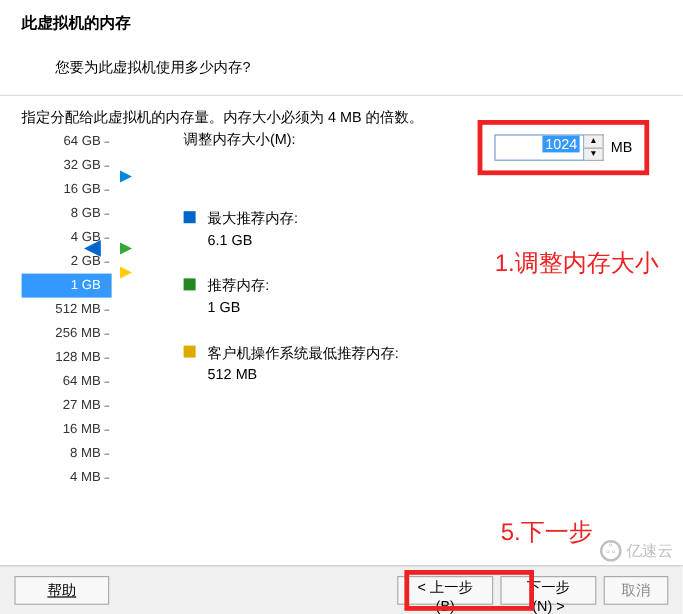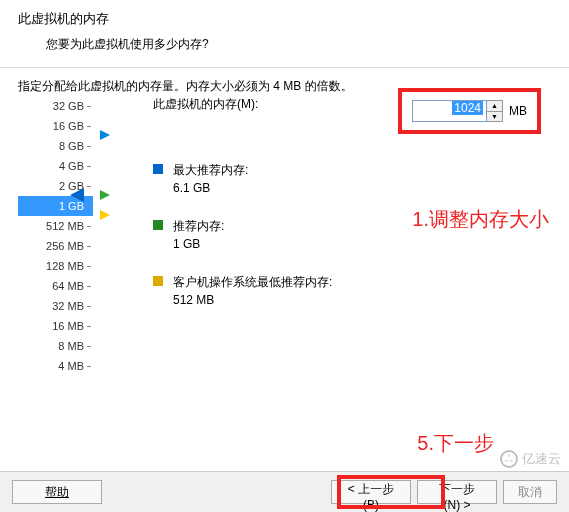--- a/index.html
+++ b/index.html
@@ -7,22 +7,22 @@
   font-family: "Microsoft YaHei", "SimSun", sans-serif;
   font-size: 12px;
   background: #fff;
   color: #000;
   width: 569px;
   height: 512px;
   position: relative;
   overflow: hidden;
 }
 .header { padding: 10px 18px 14px; }
-.header-title { font-weight: normal; font-size: 13px; }
-.header-sub { margin-left: 28px; margin-top: 8px; font-size: 12px; }
+.header-title { font-weight: bold; font-size: 13px; }
+.header-sub { margin-left: 28px; margin-top: 20px; font-size: 12px; }
 .divider { border-top: 1px solid #ddd; }
 .content { padding: 10px 18px; position: relative; height: 380px; }
 .instruction { font-size: 12px; margin-bottom: 1px; }
 .main-area { display: flex; }
 .slider-col { width: 75px; position: relative; height: 300px; }
 .tick-row {
   display: flex;
   align-items: center;
   justify-content: flex-end;
   height: 20px;
@@ -122,21 +122,21 @@
 }
 .btn {
   height: 24px;
   padding: 0 14px;
   background: #f8f8f8;
   border: 1px solid #aaa;
   font-size: 12px;
   cursor: pointer;
   font-family: inherit;
 }
-.btn.help { margin-right: auto; width: 90px; text-decoration: underline; }
+.btn.help { margin-right: auto; width: 79px; text-decoration: underline; }
 .btn.back { width: 80px; }
 .btn.next { width: 80px; }
 .btn.cancel { width: 54px; color: #888; }
 .next-highlight {
   position: absolute;
   bottom: 3px;
   left: 337px;
   width: 108px;
   height: 34px;
   border: 4px solid #ee2222;
@@ -165,20 +165,24 @@
   <div class="header-sub">您要为此虚拟机使用多少内存?</div>
 </div>
 <div class="divider"></div>
 
 <div class="content">
   <div class="instruction">指定分配给此虚拟机的内存量。内存大小必须为 4 MB 的倍数。</div>
 
   <div class="main-area">
     <div class="slider-col" id="slider-col">
         <div class="tick-row">
+          <span>64 GB</span>
+          <span class="tmark"></span>
+        </div>
+        <div class="tick-row">
           <span>32 GB</span>
           <span class="tmark"></span>
         </div>
         <div class="tick-row">
           <span>16 GB</span>
           <span class="tmark"></span>
         </div>
         <div class="tick-row">
           <span>8 GB</span>
           <span class="tmark"></span>
@@ -205,21 +209,21 @@
         </div>
         <div class="tick-row">
           <span>128 MB</span>
           <span class="tmark"></span>
         </div>
         <div class="tick-row">
           <span>64 MB</span>
           <span class="tmark"></span>
         </div>
         <div class="tick-row">
-          <span>32 MB</span>
+          <span>27 MB</span>
           <span class="tmark"></span>
         </div>
         <div class="tick-row">
           <span>16 MB</span>
           <span class="tmark"></span>
         </div>
         <div class="tick-row">
           <span>8 MB</span>
           <span class="tmark"></span>
         </div>
@@ -228,21 +232,21 @@
           <span class="tmark"></span>
         </div>
       </div>
     <div class="slider-handle"></div>
     <div class="marker blue"></div>
     <div class="marker green"></div>
     <div class="marker yellow"></div>
 
     <div class="right-col">
       <div class="mem-label-row">
-        <span class="mem-label">此虚拟机的内存(M):</span>
+        <span class="mem-label">调整内存大小(M):</span>
         <div class="input-group">
           <div class="num-input"><span class="val">1024</span></div>
           <div class="spinner">
             <div class="spin-btn">▲</div>
             <div class="spin-btn">▼</div>
           </div>
           <span class="unit">MB</span>
         </div>
       </div>
 

